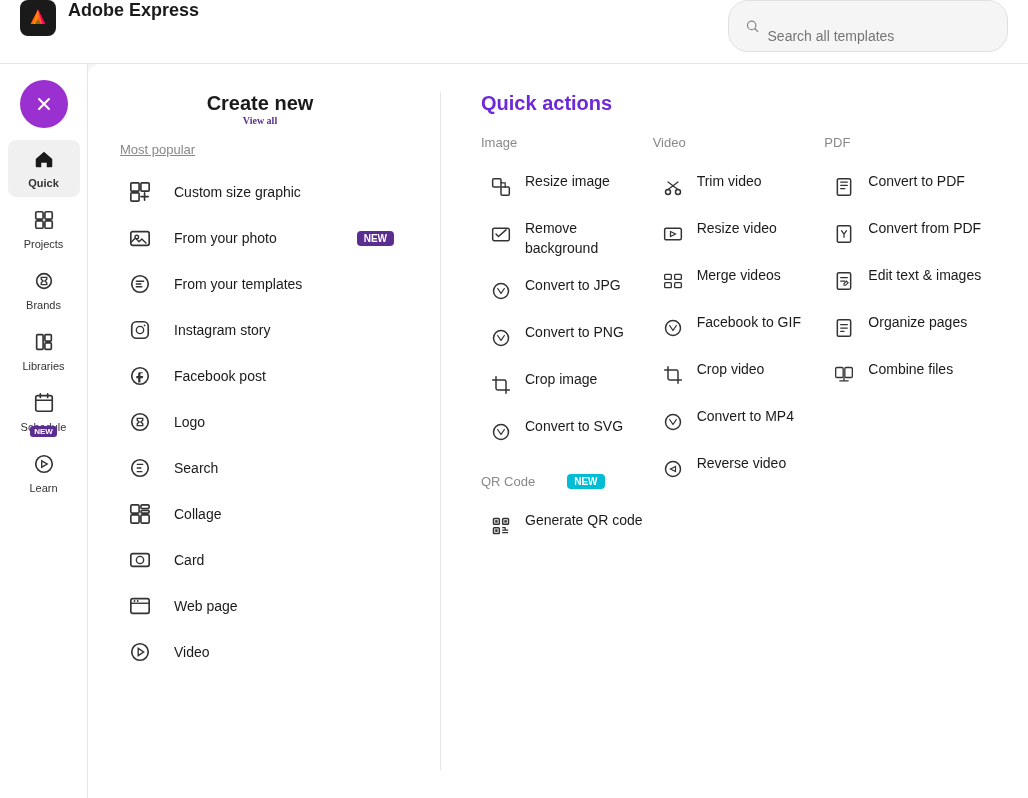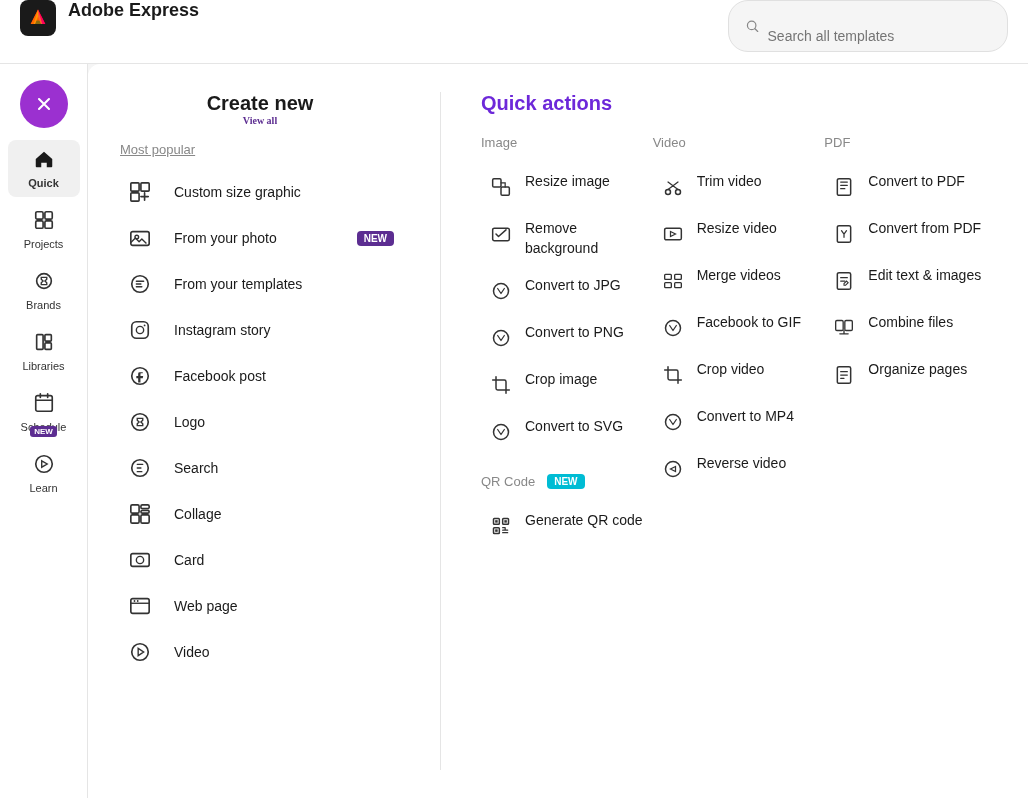--- a/index.html
+++ b/index.html
@@ -44,21 +44,21 @@
 
     
     .quick-section { flex: 1; }
     .quick-title { font-size: 20px; font-weight: 700; color: #6d28d9; margin-bottom: 20px; }
     .quick-columns { display: flex; gap: 0; }
     .quick-col { flex: 1; min-width: 160px; }
     .col-title { font-size: 13px; color: #888; margin-bottom: 14px; font-weight: 400; }
     .quick-item { display: flex; align-items: flex-start; gap: 10px; padding: 8px 6px; border-radius: 8px; cursor: pointer; margin-bottom: 2px; }
     .quick-item-icon { width: 28px; height: 28px; display: flex; align-items: center; justify-content: center; font-size: 16px; color: #333; flex-shrink: 0; margin-top: 1px; }
     .quick-item-label { font-size: 14px; color: #1a1a1a; line-height: 1.4; }
-    .qr-header { display: flex; align-items: center; gap: 4px; margin-bottom: 14px; margin-top: 20px; }
+    .qr-header { display: flex; align-items: center; gap: 24px; margin-bottom: 14px; margin-top: 20px; }
     .qr-title { font-size: 13px; color: #888; font-weight: 400; }
 
     
     .divider { width: 1px; background: #e5e5e5; margin: 0 8px; }
   </style>
 </head>
 <body>
 
 <div class="topbar">
   <div class="logo-box">
@@ -482,36 +482,36 @@
                   <path d="M8 8h8M8 12h5" stroke="#333" stroke-width="1.5" stroke-linecap="round"></path>
                   <path d="M14 17l3-3-2-2-3 3v2h2z" stroke="#333" stroke-width="1.3" fill="none"></path>
                 </svg>
             </div>
             <span class="quick-item-label">Edit text &amp; images</span>
           </div>
 
           <div class="quick-item">
             <div class="quick-item-icon">
               <svg width="20" height="20" viewBox="0 0 24 24" fill="none">
+                  <rect x="4" y="2" width="16" height="20" rx="2" stroke="#333" stroke-width="1.8" fill="none"></rect>
+                  <path d="M8 8h8M8 12h8M8 16h4" stroke="#333" stroke-width="1.5" stroke-linecap="round"></path>
+                </svg>
+            </div>
+            <span class="quick-item-label">Organize pages</span>
+          </div>
+
+          <div class="quick-item">
+            <div class="quick-item-icon">
+              <svg width="20" height="20" viewBox="0 0 24 24" fill="none">
                   <rect x="2" y="3" width="9" height="12" rx="1.5" stroke="#333" stroke-width="1.6" fill="none"></rect>
                   <rect x="13" y="3" width="9" height="12" rx="1.5" stroke="#333" stroke-width="1.6" fill="none"></rect>
                   <path d="M7 19h10M12 15v4" stroke="#333" stroke-width="1.6" stroke-linecap="round"></path>
                 </svg>
             </div>
             <span class="quick-item-label">Combine files</span>
           </div>
-
-          <div class="quick-item">
-            <div class="quick-item-icon">
-              <svg width="20" height="20" viewBox="0 0 24 24" fill="none">
-                  <rect x="4" y="2" width="16" height="20" rx="2" stroke="#333" stroke-width="1.8" fill="none"></rect>
-                  <path d="M8 8h8M8 12h8M8 16h4" stroke="#333" stroke-width="1.5" stroke-linecap="round"></path>
-                </svg>
-            </div>
-            <span class="quick-item-label">Organize pages</span>
-          </div>
         </div>
 
       </div>
     </div>
 
   </div>
 </div>
 
 </body></html>

